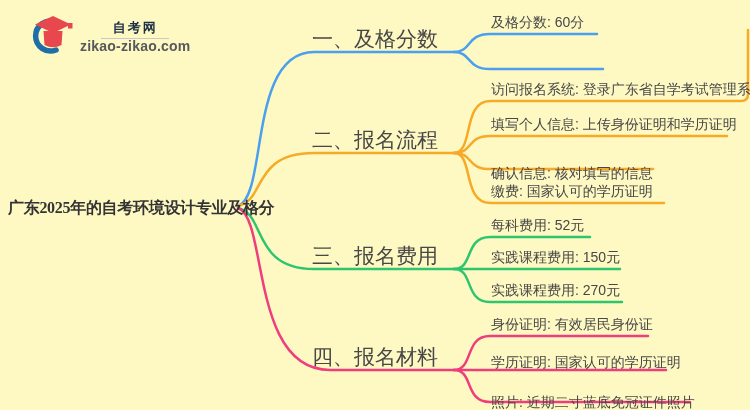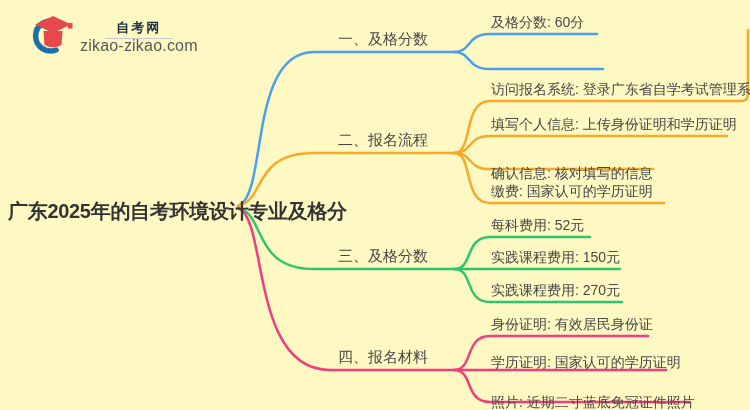--- a/index.html
+++ b/index.html
@@ -14,47 +14,47 @@
   .node-text{
     position:absolute;
     white-space:nowrap;
     font-size:14px;
     color:#474747;
     line-height:20px;
   }
   .branch-label{
     position:absolute;
     left:312px;width:142px;
-    text-align:center;
     white-space:nowrap;
-    font-size:15px;
+    font-size:21px;
     color:#474747;
     line-height:20px;
   }
   .central-topic{
     position:absolute;
     left:8px;top:198px;
     width:236px;
-    font-size:20px;
+    font-size:16px;
     font-weight:700;
     color:#333333;
     letter-spacing:-0.3px;
     white-space:nowrap;
+    font-family:Liberation Serif, serif;
   }
   .logo{
     position:absolute;left:26px;top:14px;
     display:flex;align-items:center;gap:6px;
   }
   .logo-text{display:flex;flex-direction:column;align-items:center;}
   .logo-name{
     font-size:13px;font-weight:700;color:#1c2f45;
     letter-spacing:2px;line-height:16px;
   }
   .logo-divider{width:68px;height:0;border-top:1px solid #c9c9c9;margin:2px 0 1px 0;}
-  .logo-url{font-size:16px;color:#58595b;letter-spacing:0.2px;line-height:12px;}
+  .logo-url{font-size:14px;color:#58595b;letter-spacing:0.2px;line-height:12px;font-weight:bold;}
 </style>
 </head>
 <body>
 
 <div id="canvas">
 
   <svg id="connector-svg" width="750" height="410" viewBox="0 0 750 410">
     <g fill="none" stroke-width="2.5" stroke-linecap="round">
 
       <path d="M 238 206 C 268 196 248 52 314 52 L 454 52" stroke="#4aa0ee"></path>
@@ -90,21 +90,21 @@
       <div class="logo-name">自考网</div>
       <div class="logo-divider"></div>
       <div class="logo-url">zikao-zikao.com</div>
     </div>
   </div>
 
   <div class="central-topic">广东2025年的自考环境设计专业及格分</div>
 
   <div class="branch-label" style="top:29px">一、及格分数</div>
   <div class="branch-label" style="top:130px">二、报名流程</div>
-  <div class="branch-label" style="top:246px">三、及格分数</div>
+  <div class="branch-label" style="top:246px">三、报名费用</div>
   <div class="branch-label" style="top:347px">四、报名材料</div>
 
   <div class="node-text" style="left:491px;top:12px">及格分数: 60分</div>
 
   <div class="node-text" style="left:491px;top:79px">访问报名系统: 登录广东省自学考试管理系统</div>
   <div class="node-text" style="left:491px;top:114px">填写个人信息: 上传身份证明和学历证明</div>
   <div class="node-text" style="left:491px;top:163px">确认信息: 核对填写的信息</div>
   <div class="node-text" style="left:491px;top:181px">缴费: 国家认可的学历证明</div>
 
   <div class="node-text" style="left:491px;top:215px">每科费用: 52元</div>

